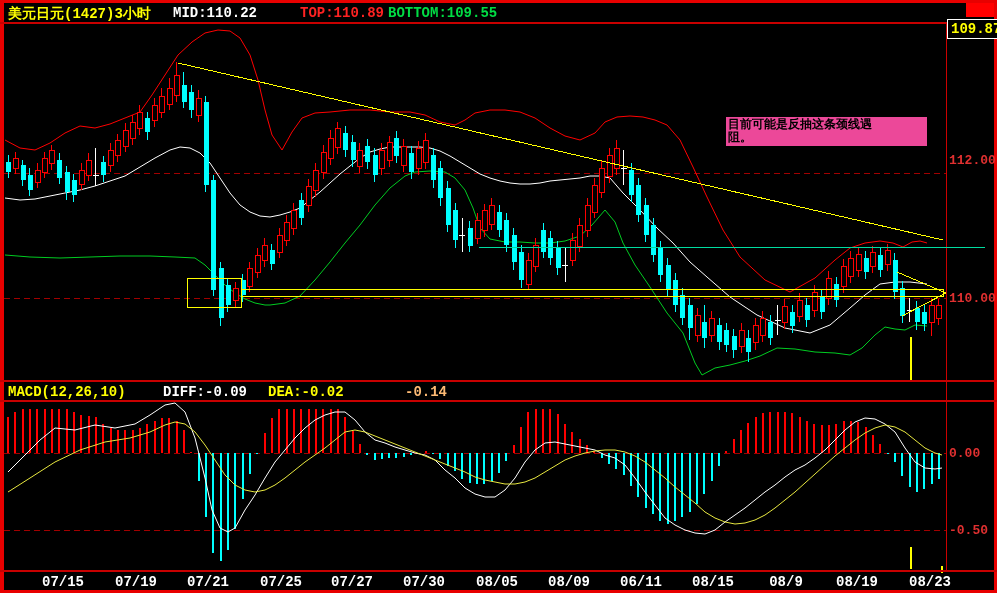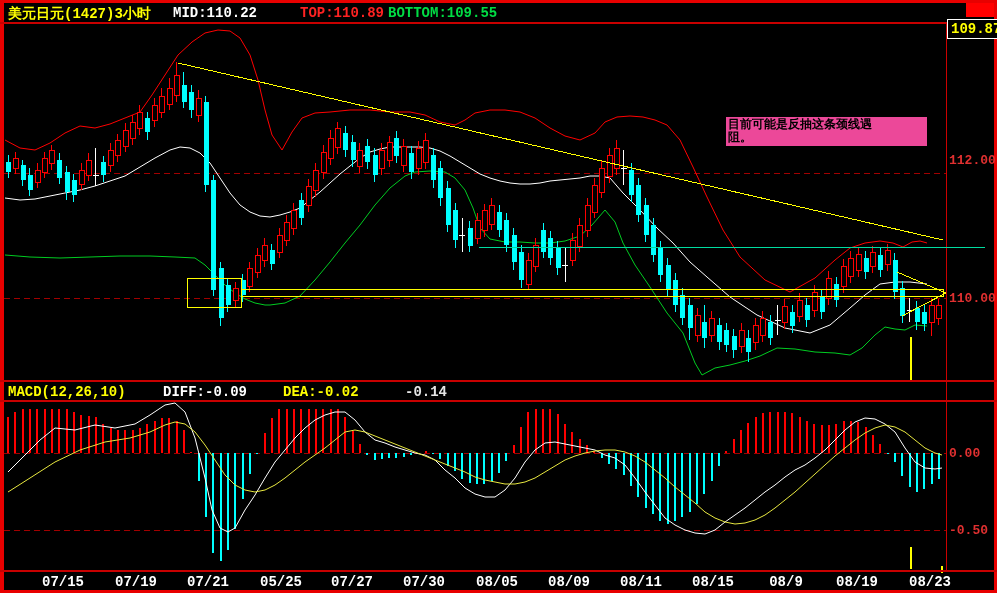--- a/index.html
+++ b/index.html
@@ -14,22 +14,22 @@
   
   .tb-text{position:absolute;top:5px;font:bold 14px "Liberation Mono","DejaVu Sans Mono",monospace;white-space:nowrap;}
   .t-title{left:8px;color:#ffff00;font-size:14px;}
   .t-mid{left:173px;color:#ffffff;}
   .t-top{left:300px;color:#ff2222;}
   .t-bottom{left:388px;color:#00dd44;}
   
   .mb-text{position:absolute;top:384px;font:bold 14px "Liberation Mono","DejaVu Sans Mono",monospace;white-space:nowrap;}
   .m-name{left:8px;color:#ffff00;}
   .m-diff{left:163px;color:#ffffff;}
-  .m-dea{left:283px;color:#ffff00;}
-  .m-val{left:405px;color:#e5e5e5;}
+  .m-dea{left:268px;color:#ffff00;}
+  .m-val{left:405px;color:#fdba74;}
   
   .axis-label{position:absolute;color:#e03030;font:bold 13px "Liberation Mono","DejaVu Sans Mono",monospace;white-space:nowrap;}
   .date-label{position:absolute;top:574px;color:#ffffff;font:bold 14px "Liberation Mono","DejaVu Sans Mono",monospace;transform:translateX(-50%);white-space:nowrap;}
   
   .price-box{position:absolute;left:947px;top:19px;width:49px;height:18px;background:#000;
              border:1px solid #ffffff;color:#ffff00;font:bold 14px "Liberation Mono","DejaVu Sans Mono",monospace;
              line-height:18px;padding-left:3px;overflow:hidden;}
   .red-square{position:absolute;left:966px;top:3px;width:28px;height:14px;background:#ff0000;}
   
   .note-box{position:absolute;left:726px;top:117px;width:197px;height:27px;background:#ec4899;
@@ -598,24 +598,24 @@
   <div class="mb-text m-val">-0.14</div>
 
   <div id="labels-layer">
       <div class="axis-label" style="left: 949px; top: 153px;">112.00</div>
       <div class="axis-label" style="left: 949px; top: 291px;">110.00</div>
       <div class="axis-label" style="left: 949px; top: 446px;">0.00</div>
       <div class="axis-label" style="left: 949px; top: 523px;">-0.50</div>
       <div class="date-label" style="left: 63px;">07/15</div>
       <div class="date-label" style="left: 136px;">07/19</div>
       <div class="date-label" style="left: 208px;">07/21</div>
-      <div class="date-label" style="left: 281px;">05/25</div>
+      <div class="date-label" style="left: 281px;">07/25</div>
       <div class="date-label" style="left: 352px;">07/27</div>
       <div class="date-label" style="left: 424px;">07/30</div>
       <div class="date-label" style="left: 497px;">08/05</div>
       <div class="date-label" style="left: 569px;">08/09</div>
-      <div class="date-label" style="left: 641px;">08/11</div>
+      <div class="date-label" style="left: 641px;">06/11</div>
       <div class="date-label" style="left: 713px;">08/15</div>
       <div class="date-label" style="left: 786px;">08/9</div>
       <div class="date-label" style="left: 857px;">08/19</div>
       <div class="date-label" style="left: 930px;">08/23</div>
     </div>
 </div>
 
 </body></html>

